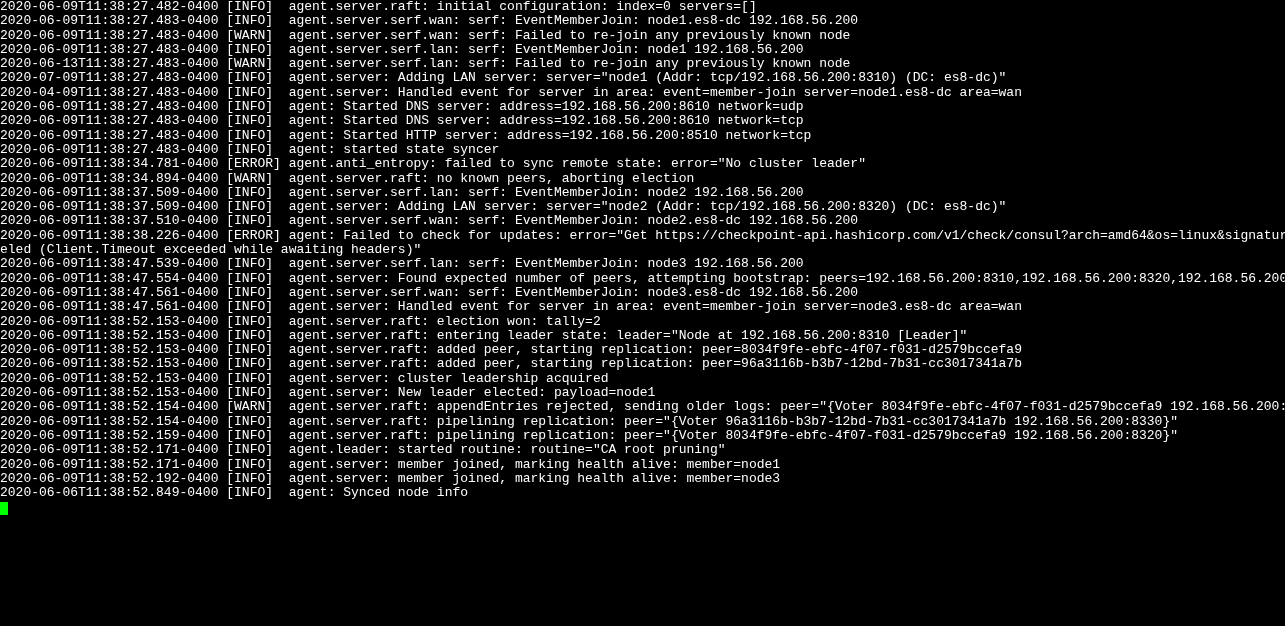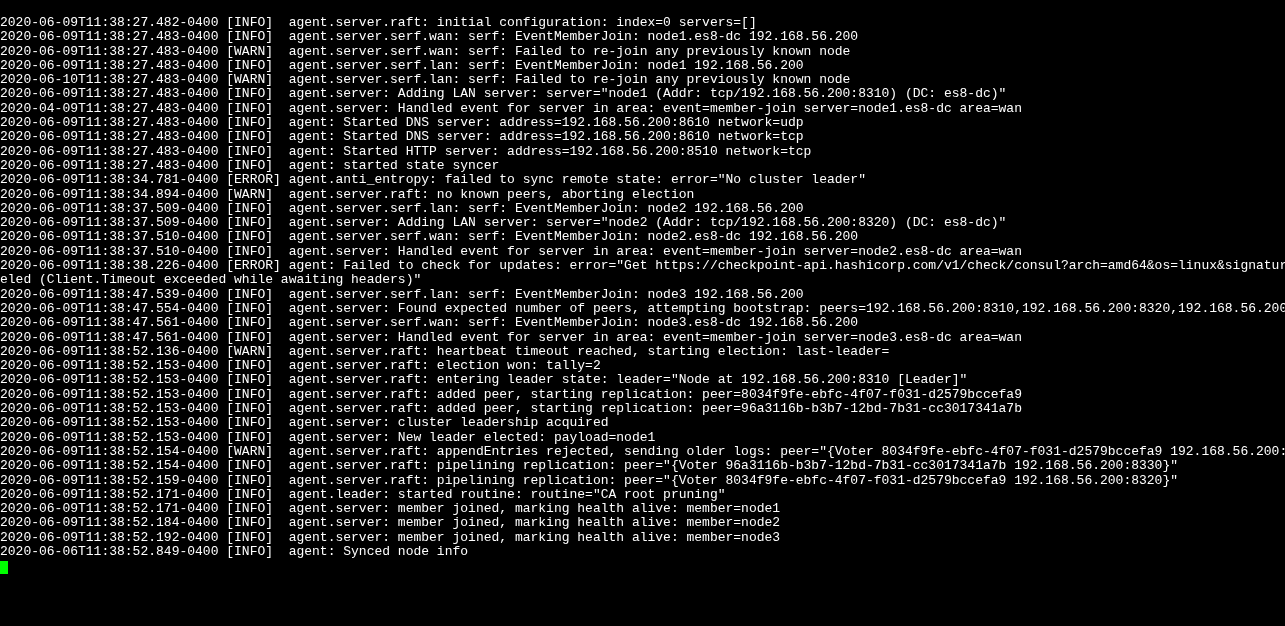--- a/index.html
+++ b/index.html
@@ -14,21 +14,20 @@
       font-size: 13px;
       line-height: 1.1;
       padding: 0;
       width: 1285px;
       height: 626px;
       overflow: hidden;
       white-space: nowrap;
     }
     .log-output {
       padding: 0;
-      margin-top: 16px;
     }
     .log-line {
       white-space: pre;
       color: #ffffff;
     }
     .cursor {
       display: inline-block;
       width: 8px;
       height: 13px;
       background-color: #00ff00;
@@ -38,51 +37,48 @@
 </head>
 <body>
 
 
 
 <div class="log-output" id="log-container">
     <div class="log-line">2020-06-09T11:38:27.482-0400 [INFO]  agent.server.raft: initial configuration: index=0 servers=[]</div>
     <div class="log-line">2020-06-09T11:38:27.483-0400 [INFO]  agent.server.serf.wan: serf: EventMemberJoin: node1.es8-dc 192.168.56.200</div>
     <div class="log-line">2020-06-09T11:38:27.483-0400 [WARN]  agent.server.serf.wan: serf: Failed to re-join any previously known node</div>
     <div class="log-line">2020-06-09T11:38:27.483-0400 [INFO]  agent.server.serf.lan: serf: EventMemberJoin: node1 192.168.56.200</div>
-    <div class="log-line">2020-06-10T11:38:27.483-0400 [WARN]  agent.server.serf.lan: serf: Failed to re-join any previously known node</div>
-    <div class="log-line">2020-06-09T11:38:27.483-0400 [INFO]  agent.server: Adding LAN server: server="node1 (Addr: tcp/192.168.56.200:8310) (DC: es8-dc)"</div>
+    <div class="log-line">2020-06-13T11:38:27.483-0400 [WARN]  agent.server.serf.lan: serf: Failed to re-join any previously known node</div>
+    <div class="log-line">2020-07-09T11:38:27.483-0400 [INFO]  agent.server: Adding LAN server: server="node1 (Addr: tcp/192.168.56.200:8310) (DC: es8-dc)"</div>
     <div class="log-line">2020-04-09T11:38:27.483-0400 [INFO]  agent.server: Handled event for server in area: event=member-join server=node1.es8-dc area=wan</div>
     <div class="log-line">2020-06-09T11:38:27.483-0400 [INFO]  agent: Started DNS server: address=192.168.56.200:8610 network=udp</div>
     <div class="log-line">2020-06-09T11:38:27.483-0400 [INFO]  agent: Started DNS server: address=192.168.56.200:8610 network=tcp</div>
     <div class="log-line">2020-06-09T11:38:27.483-0400 [INFO]  agent: Started HTTP server: address=192.168.56.200:8510 network=tcp</div>
     <div class="log-line">2020-06-09T11:38:27.483-0400 [INFO]  agent: started state syncer</div>
     <div class="log-line">2020-06-09T11:38:34.781-0400 [ERROR] agent.anti_entropy: failed to sync remote state: error="No cluster leader"</div>
     <div class="log-line">2020-06-09T11:38:34.894-0400 [WARN]  agent.server.raft: no known peers, aborting election</div>
     <div class="log-line">2020-06-09T11:38:37.509-0400 [INFO]  agent.server.serf.lan: serf: EventMemberJoin: node2 192.168.56.200</div>
     <div class="log-line">2020-06-09T11:38:37.509-0400 [INFO]  agent.server: Adding LAN server: server="node2 (Addr: tcp/192.168.56.200:8320) (DC: es8-dc)"</div>
     <div class="log-line">2020-06-09T11:38:37.510-0400 [INFO]  agent.server.serf.wan: serf: EventMemberJoin: node2.es8-dc 192.168.56.200</div>
-    <div class="log-line">2020-06-09T11:38:37.510-0400 [INFO]  agent.server: Handled event for server in area: event=member-join server=node2.es8-dc area=wan</div>
     <div class="log-line">2020-06-09T11:38:38.226-0400 [ERROR] agent: Failed to check for updates: error="Get https://checkpoint-api.hashicorp.com/v1/check/consul?arch=amd64&amp;os=linux&amp;signature=8a292e77-68ff-8f0</div>
     <div class="log-line">eled (Client.Timeout exceeded while awaiting headers)"</div>
     <div class="log-line">2020-06-09T11:38:47.539-0400 [INFO]  agent.server.serf.lan: serf: EventMemberJoin: node3 192.168.56.200</div>
     <div class="log-line">2020-06-09T11:38:47.554-0400 [INFO]  agent.server: Found expected number of peers, attempting bootstrap: peers=192.168.56.200:8310,192.168.56.200:8320,192.168.56.200:8330</div>
     <div class="log-line">2020-06-09T11:38:47.561-0400 [INFO]  agent.server.serf.wan: serf: EventMemberJoin: node3.es8-dc 192.168.56.200</div>
     <div class="log-line">2020-06-09T11:38:47.561-0400 [INFO]  agent.server: Handled event for server in area: event=member-join server=node3.es8-dc area=wan</div>
-    <div class="log-line">2020-06-09T11:38:52.136-0400 [WARN]  agent.server.raft: heartbeat timeout reached, starting election: last-leader=</div>
     <div class="log-line">2020-06-09T11:38:52.153-0400 [INFO]  agent.server.raft: election won: tally=2</div>
     <div class="log-line">2020-06-09T11:38:52.153-0400 [INFO]  agent.server.raft: entering leader state: leader="Node at 192.168.56.200:8310 [Leader]"</div>
     <div class="log-line">2020-06-09T11:38:52.153-0400 [INFO]  agent.server.raft: added peer, starting replication: peer=8034f9fe-ebfc-4f07-f031-d2579bccefa9</div>
     <div class="log-line">2020-06-09T11:38:52.153-0400 [INFO]  agent.server.raft: added peer, starting replication: peer=96a3116b-b3b7-12bd-7b31-cc3017341a7b</div>
     <div class="log-line">2020-06-09T11:38:52.153-0400 [INFO]  agent.server: cluster leadership acquired</div>
     <div class="log-line">2020-06-09T11:38:52.153-0400 [INFO]  agent.server: New leader elected: payload=node1</div>
     <div class="log-line">2020-06-09T11:38:52.154-0400 [WARN]  agent.server.raft: appendEntries rejected, sending older logs: peer="{Voter 8034f9fe-ebfc-4f07-f031-d2579bccefa9 192.168.56.200:8320}" next=1</div>
     <div class="log-line">2020-06-09T11:38:52.154-0400 [INFO]  agent.server.raft: pipelining replication: peer="{Voter 96a3116b-b3b7-12bd-7b31-cc3017341a7b 192.168.56.200:8330}"</div>
     <div class="log-line">2020-06-09T11:38:52.159-0400 [INFO]  agent.server.raft: pipelining replication: peer="{Voter 8034f9fe-ebfc-4f07-f031-d2579bccefa9 192.168.56.200:8320}"</div>
     <div class="log-line">2020-06-09T11:38:52.171-0400 [INFO]  agent.leader: started routine: routine="CA root pruning"</div>
     <div class="log-line">2020-06-09T11:38:52.171-0400 [INFO]  agent.server: member joined, marking health alive: member=node1</div>
-    <div class="log-line">2020-06-09T11:38:52.184-0400 [INFO]  agent.server: member joined, marking health alive: member=node2</div>
     <div class="log-line">2020-06-09T11:38:52.192-0400 [INFO]  agent.server: member joined, marking health alive: member=node3</div>
     <div class="log-line">2020-06-06T11:38:52.849-0400 [INFO]  agent: Synced node info</div>
   </div>
 <span class="cursor"></span>
 
 
 
 
 </body></html>

